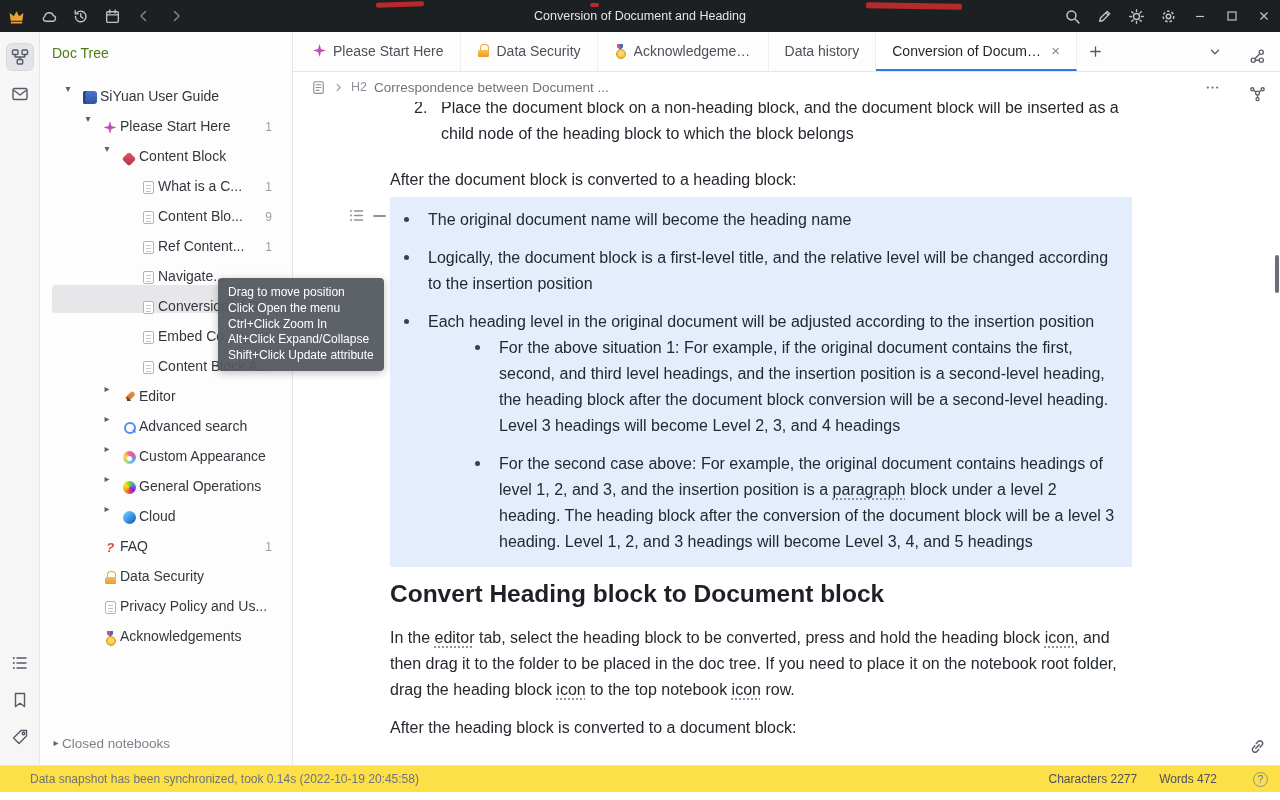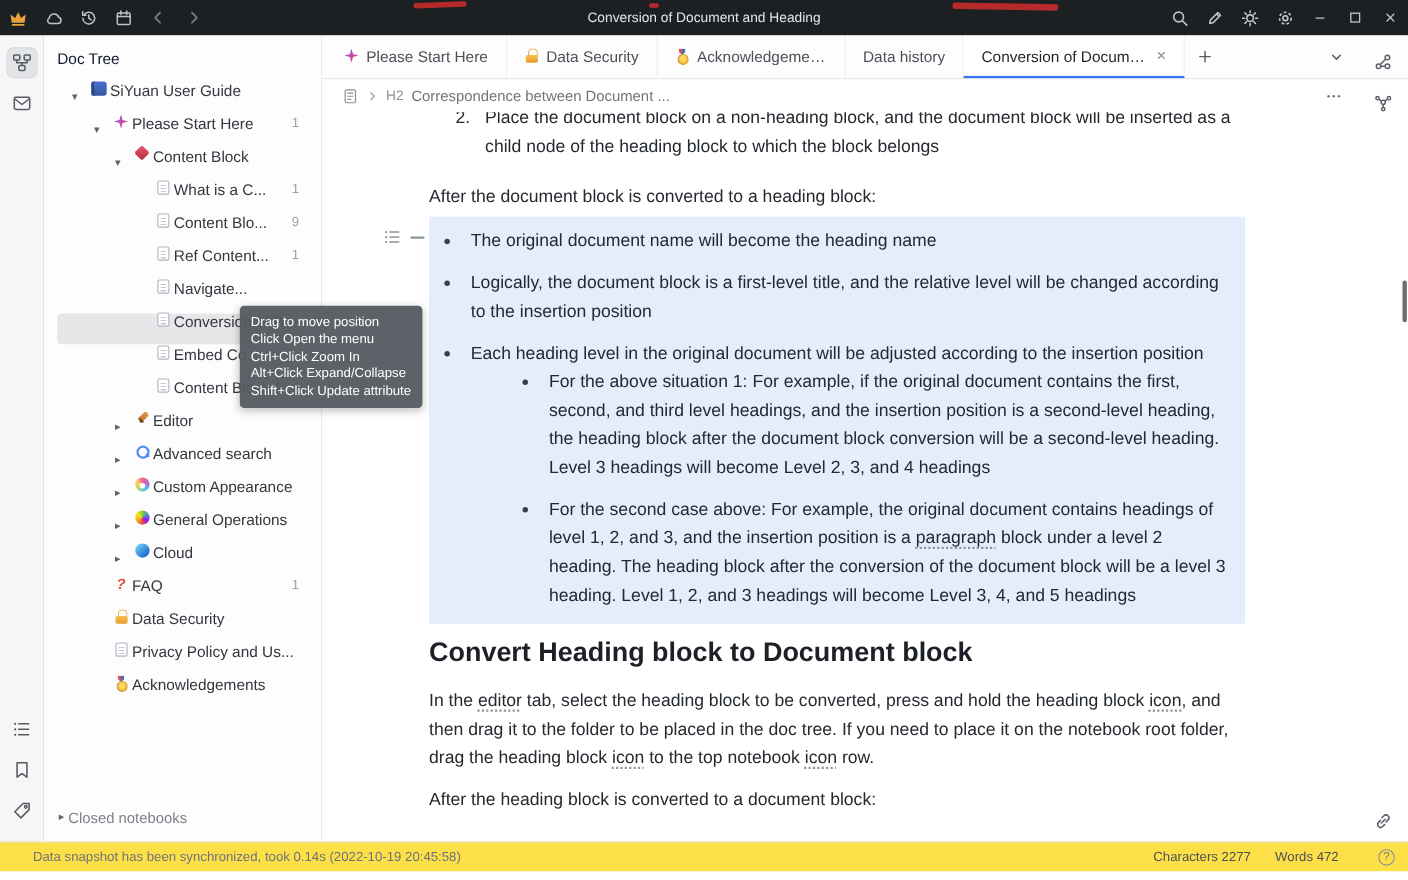--- a/index.html
+++ b/index.html
@@ -18,22 +18,22 @@
   .main{flex:1;display:flex;min-height:0;position:relative}
 
   
   .dock{flex:0 0 40px;background:#f6f6f7;border-right:1px solid #e5e6e9;display:flex;flex-direction:column;align-items:center;padding:6px 0 10px}
   .dock-btn{width:28px;height:28px;border-radius:6px;display:flex;align-items:center;justify-content:center;margin:4.5px 0;color:#565b63;cursor:pointer}
   .dock-btn.active{background:#e3e4e8;border:1px solid #d7d8dc}
   .dock-bottom{margin-top:auto;display:flex;flex-direction:column;align-items:center}
 
   
   .sidebar{flex:0 0 253px;background:#fdfdfe;border-right:1px solid #e5e6e9;position:relative;font-size:14px;overflow:hidden}
-  .sb-title{height:42px;display:flex;align-items:center;padding-left:12px;color:#0f172a;font-size:14px}
-  .trow{height:30px;display:flex;align-items:flex-start;position:relative;color:#33373d;cursor:pointer;white-space:nowrap}
+  .sb-title{height:42px;display:flex;align-items:center;padding-left:12px;color:#4d7c0f;font-size:14px}
+  .trow{height:30px;display:flex;align-items:flex-end;position:relative;color:#33373d;cursor:pointer;white-space:nowrap}
   .trow.sel::before{content:"";position:absolute;left:12px;right:12px;top:1px;bottom:1px;background:#e7e7ea;border-radius:4px;z-index:0}
   .trow>*{position:relative;z-index:1}
   .chev{flex:0 0 24px;text-align:center;color:#5d6269;font-size:10px;line-height:30px}
   .chev.down::before{content:"▾"}
   .chev.right::before{content:"▸"}
   .ti{flex:0 0 20px;display:flex;justify-content:center;align-items:center}
   .tl{overflow:hidden;text-overflow:clip;padding-right:26px}
   .tc{position:absolute;right:20px;color:#9aa0a8;font-size:12px}
   .l0{padding-left:16px}.l1{padding-left:36px}.l2{padding-left:55px}.l3{padding-left:74px}
   .closed-nb{position:absolute;bottom:8px;left:0;right:0;height:28px;display:flex;align-items:center;color:#7d828a;font-size:13.5px;cursor:pointer}

